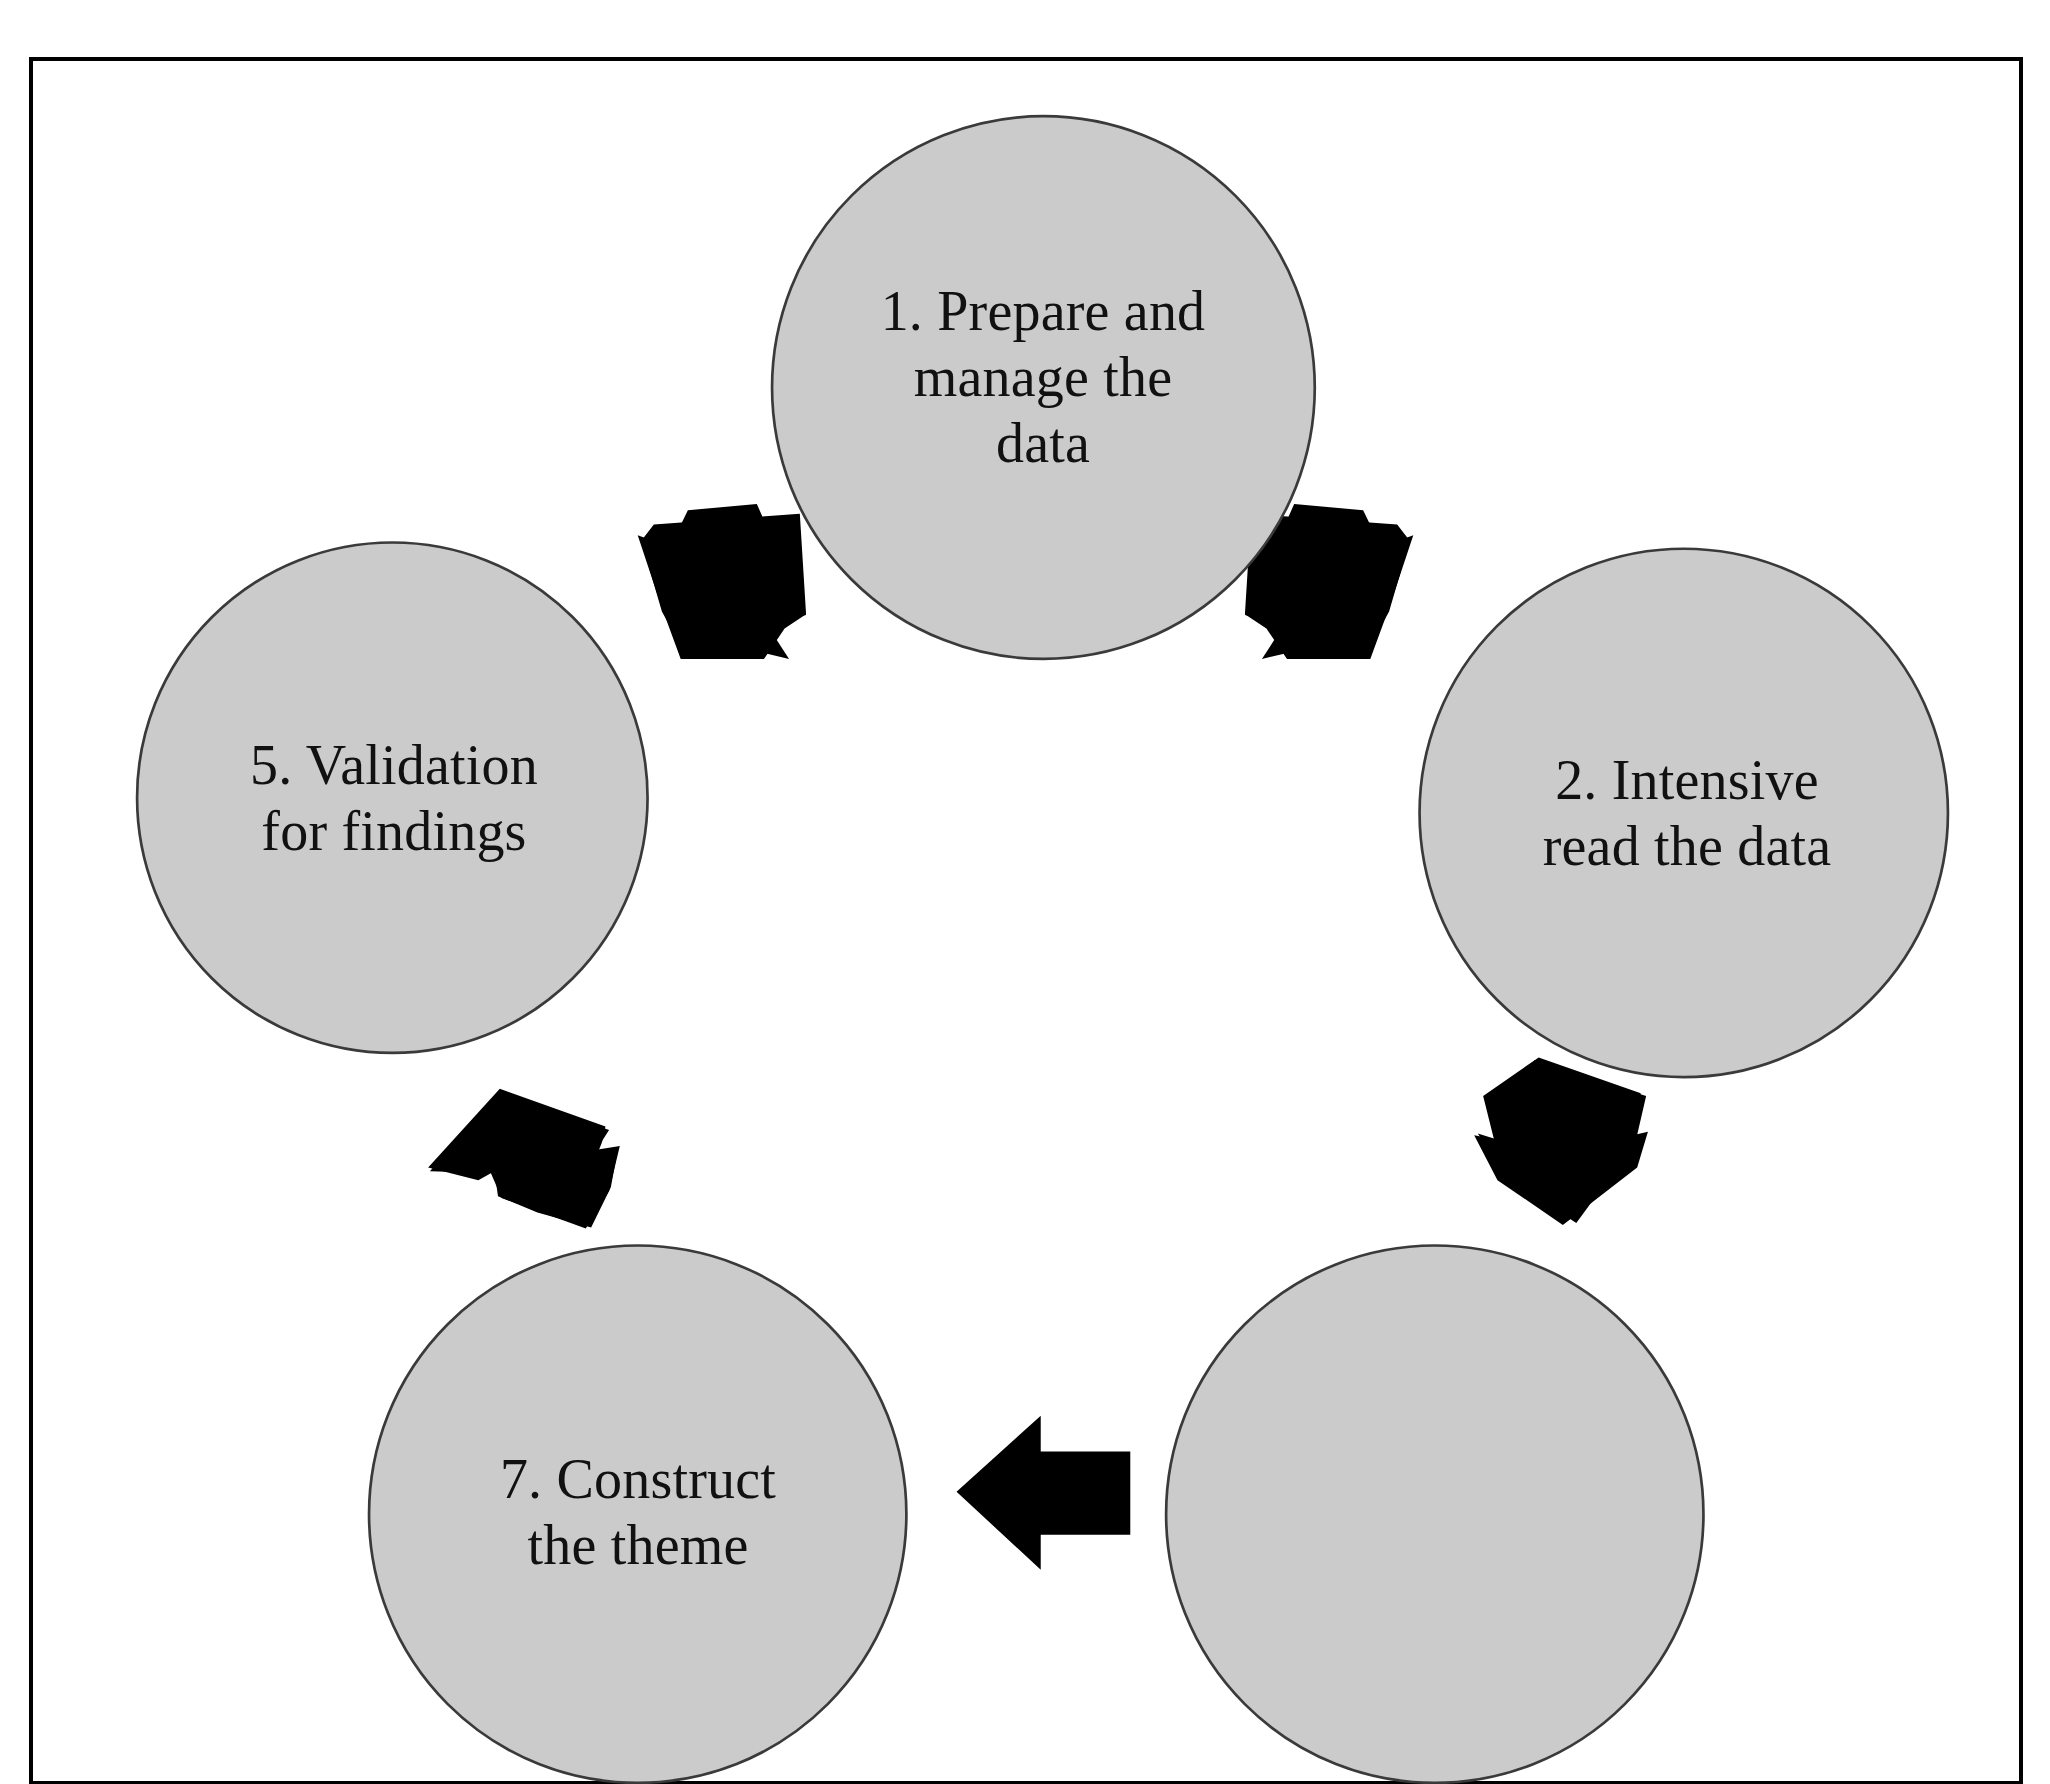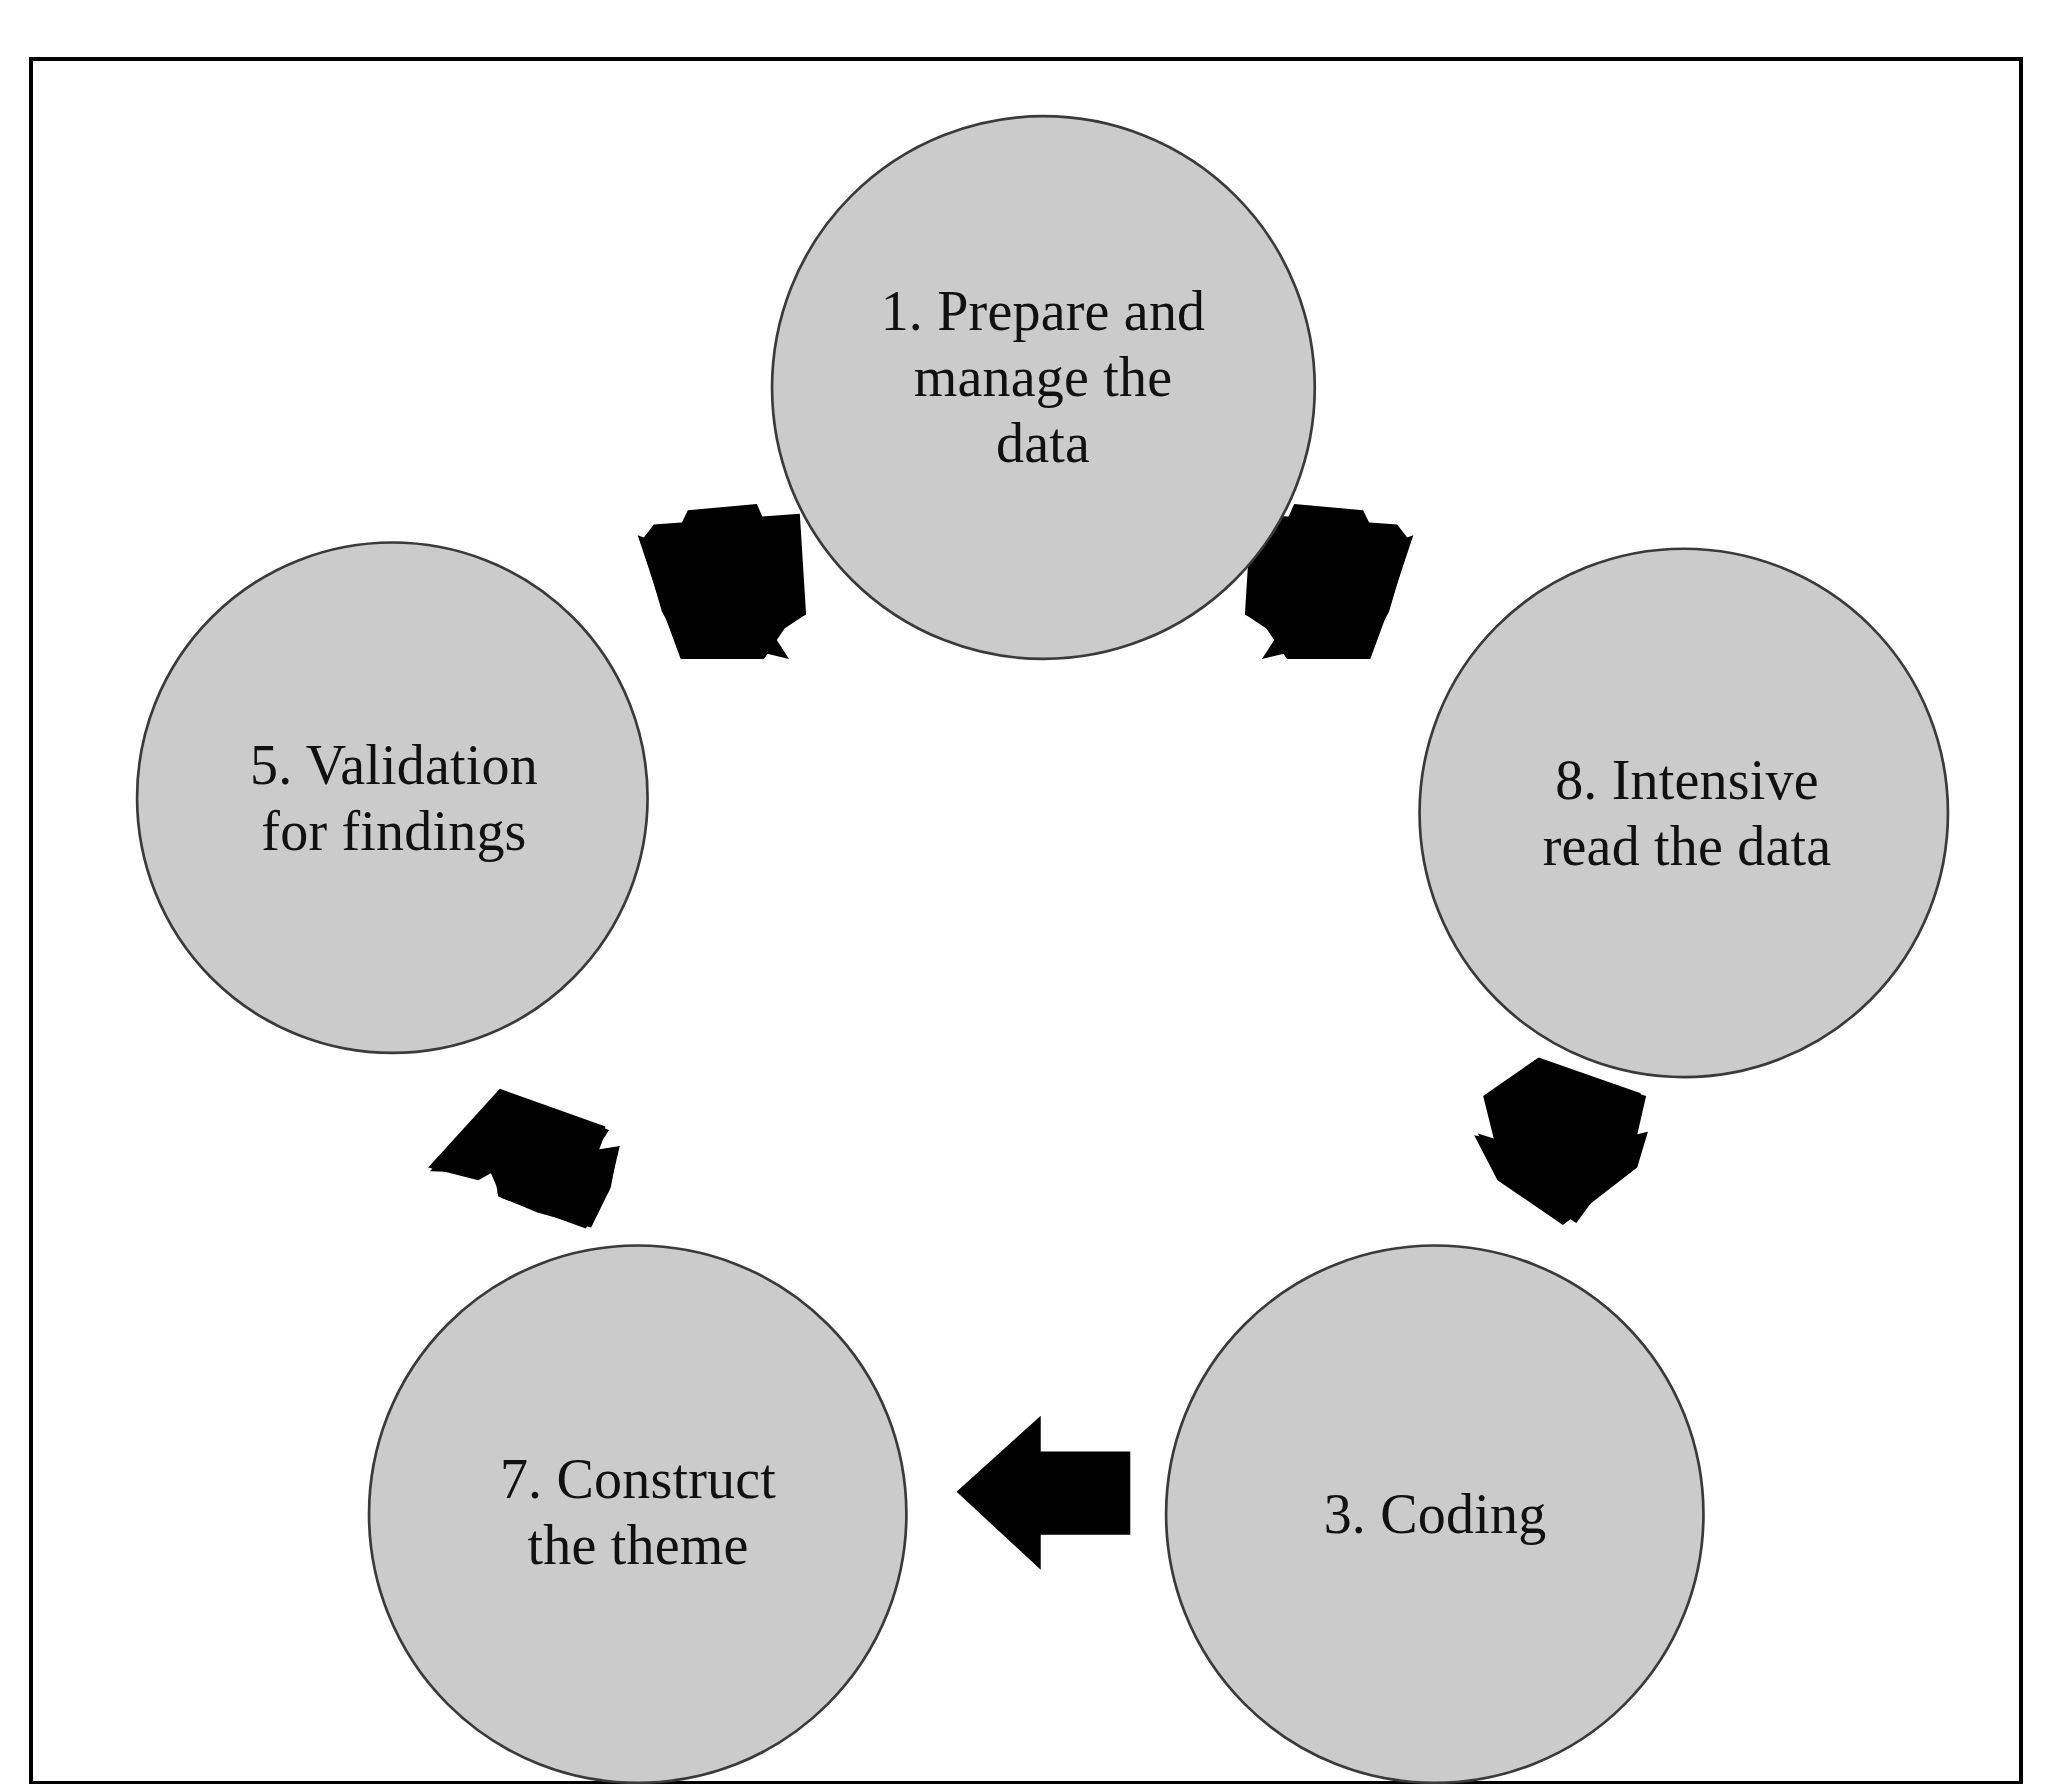--- a/index.html
+++ b/index.html
@@ -93,24 +93,23 @@
 
     <circle cx="712" cy="1655" r="300" fill="#cbcbcb" stroke="#3a3a3a" stroke-width="3"></circle>
 
     <circle cx="438" cy="855" r="285" fill="#cbcbcb" stroke="#3a3a3a" stroke-width="3"></circle>
   </svg>
 
   <div class="node-label" style="left:1043px; top:345px; width:466px;">1. Prepare and
 manage the
 data</div>
 
-  <div class="node-label" style="left:1687px; top:781px; width:466px;">8. Intensive
+  <div class="node-label" style="left:1687px; top:781px; width:466px;">2. Intensive
 read the data</div>
 
-  <div class="node-label" style="left:1435px; top:1482px; width:466px;">3. Coding</div>
 
   <div class="node-label" style="left:638px; top:1480px; width:466px;">7. Construct
 the theme</div>
 
   <div class="node-label" style="left:394px; top:766px; width:466px;text-align:center;">5. Validation
 for findings</div>
 
 </div>
 
 

